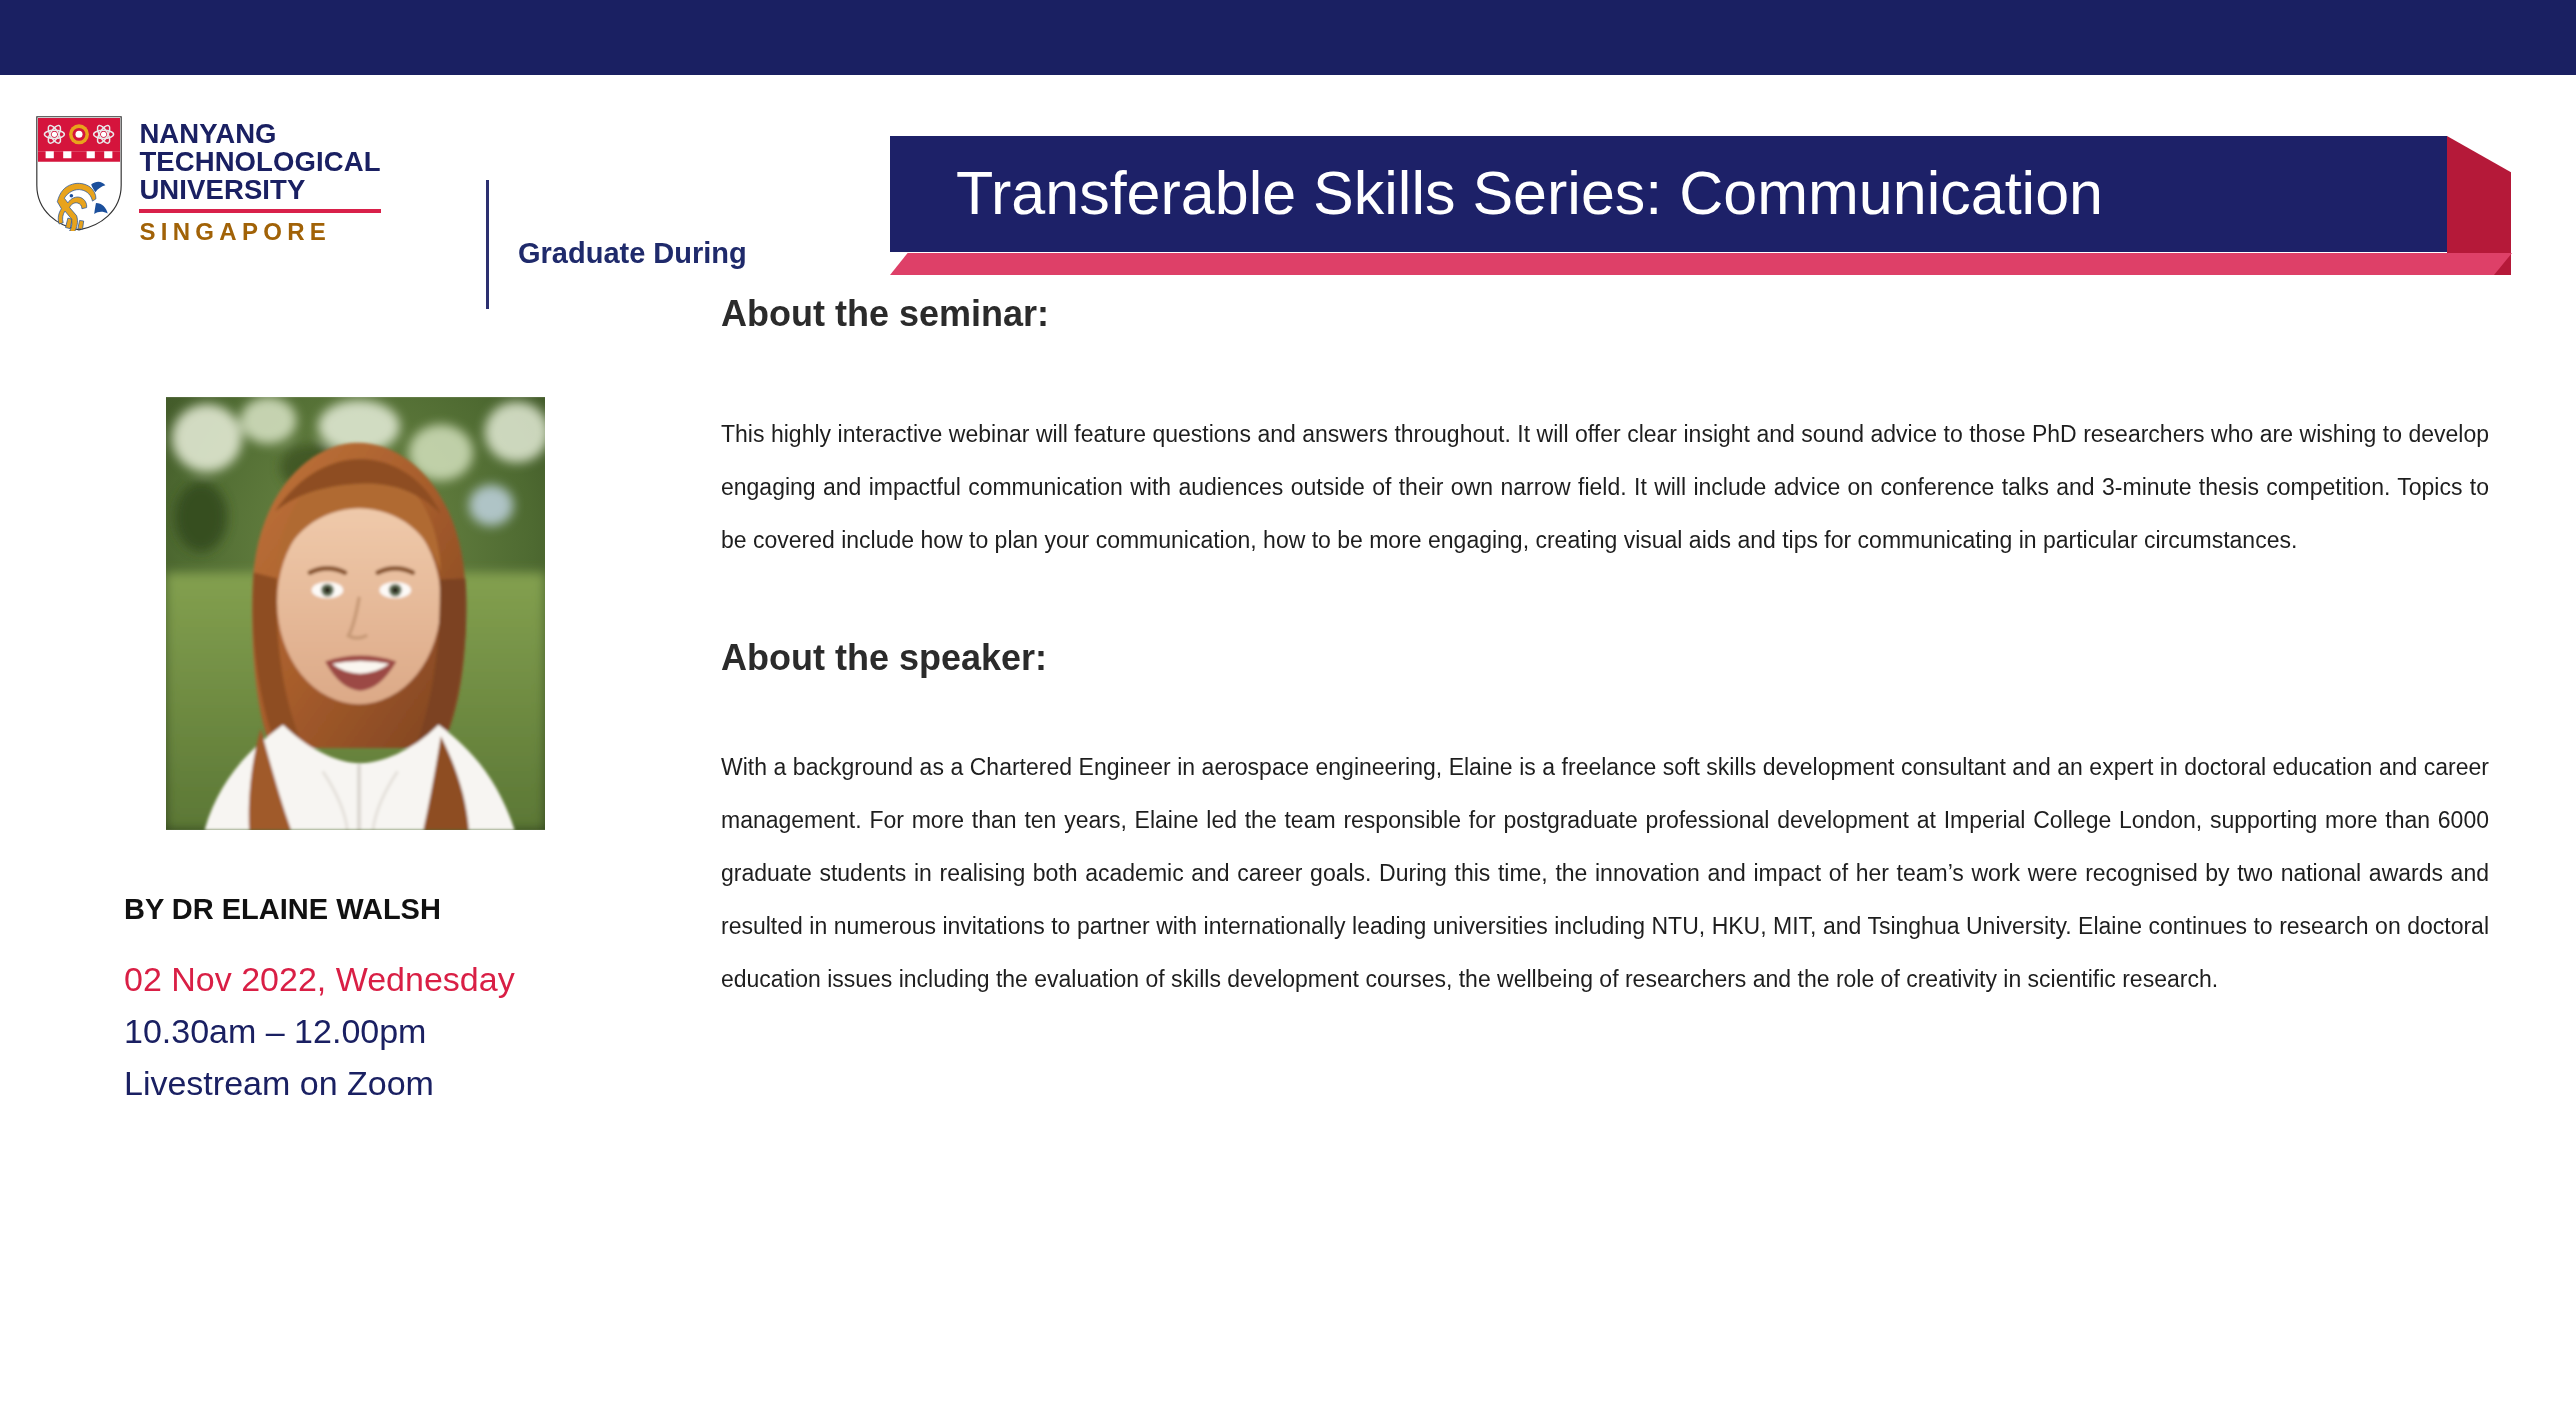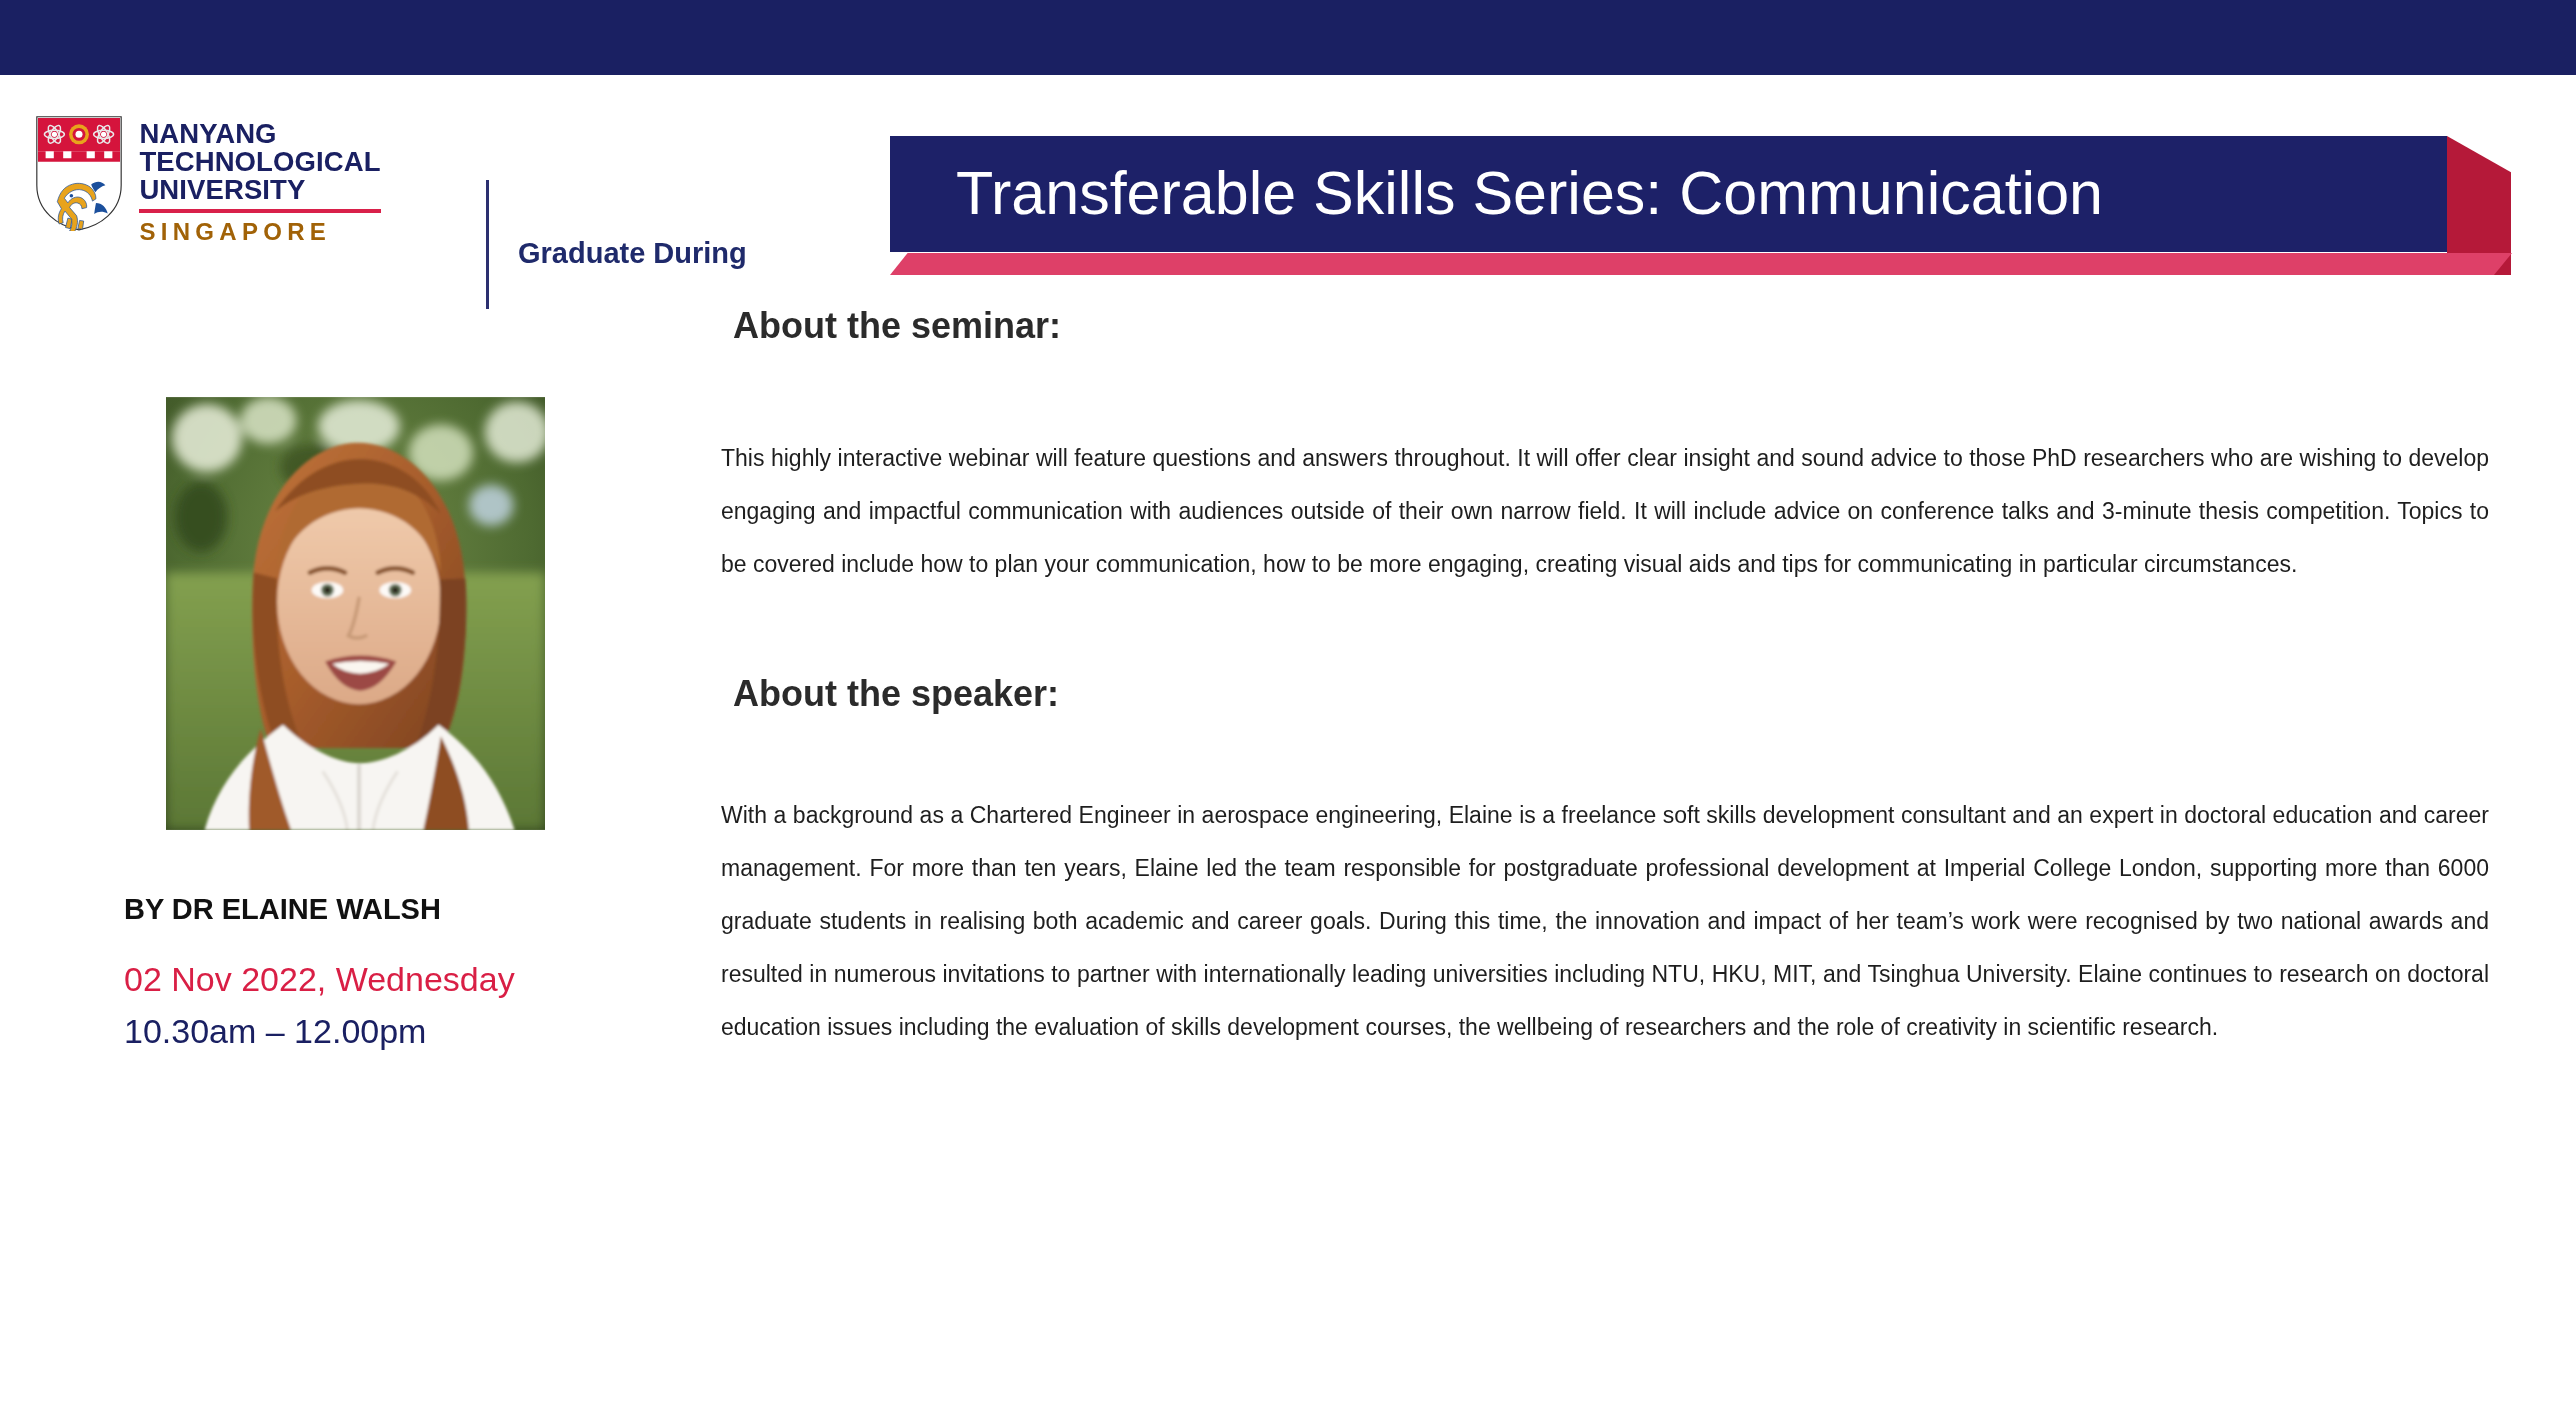--- a/index.html
+++ b/index.html
@@ -192,21 +192,21 @@
     left: 721px;
     top: 293px;
     width: 1768px;
   }
   .sec-head {
     font-family: "Liberation Sans", sans-serif;
     font-weight: 700;
     font-size: 36px;
     line-height: 41px;
     color: #2B2B2B;
-    margin: 12px;
+    margin: 0;
   }
   .para {
     font-family: "Liberation Sans", sans-serif;
     font-weight: 400;
     font-size: 23px;
     line-height: 53px;
     color: #1E1E1E;
     text-align: justify;
     margin: 0;
   }
@@ -337,20 +337,21 @@
       <path d="M470 580 C500 640 514 690 518 740 L440 740 C452 686 462 628 470 580 Z" fill="#8E4E22"></path>
       <path d="M162 566 C144 630 140 690 142 740 L214 740 C196 690 178 626 162 566 Z" fill="#A05A2A"></path>
     </g>
   </svg>
 </div>
 
 <div class="left-text">
   <p class="lt-by">BY DR ELAINE WALSH</p>
   <p class="lt-date">02 Nov 2022, Wednesday</p>
   <p class="lt-time">10.30am – 12.00pm</p>
+  <p class="lt-mode">Livestream on Zoom</p>
 </div>
 
 <div class="body-col">
   <h2 class="sec-head">About the seminar:</h2>
   <div class="gap-a"></div>
   <p class="para">This highly interactive webinar will feature questions and answers throughout. It will offer clear insight and sound advice to those PhD researchers who are wishing to develop engaging and impactful communication with audiences outside of their own narrow field. It will include advice on conference talks and 3-minute thesis competition. Topics to be covered include how to plan your communication, how to be more engaging, creating visual aids and tips for communicating in particular circumstances.</p>
   <div class="gap-b"></div>
   <h2 class="sec-head">About the speaker:</h2>
   <div class="gap-c"></div>
   <p class="para">With a background as a Chartered Engineer in aerospace engineering, Elaine is a freelance soft skills development consultant and an expert in doctoral education and career management. For more than ten years, Elaine led the team responsible for postgraduate professional development at Imperial College London, supporting more than 6000 graduate students in realising both academic and career goals. During this time, the innovation and impact of her team’s work were recognised by two national awards and resulted in numerous invitations to partner with internationally leading universities including NTU, HKU, MIT, and Tsinghua University. Elaine continues to research on doctoral education issues including the evaluation of skills development courses, the wellbeing of researchers and the role of creativity in scientific research.</p>

